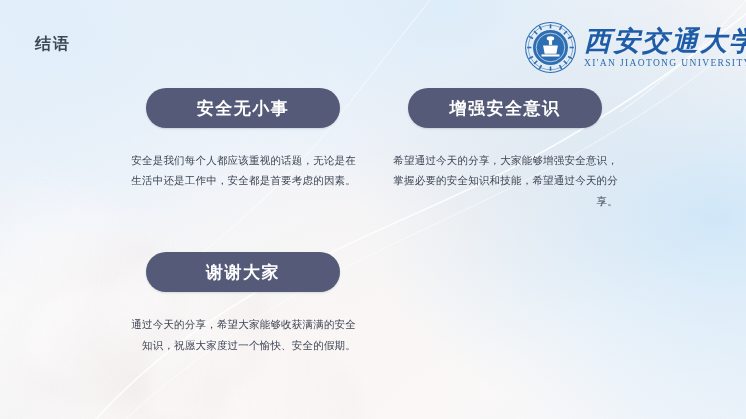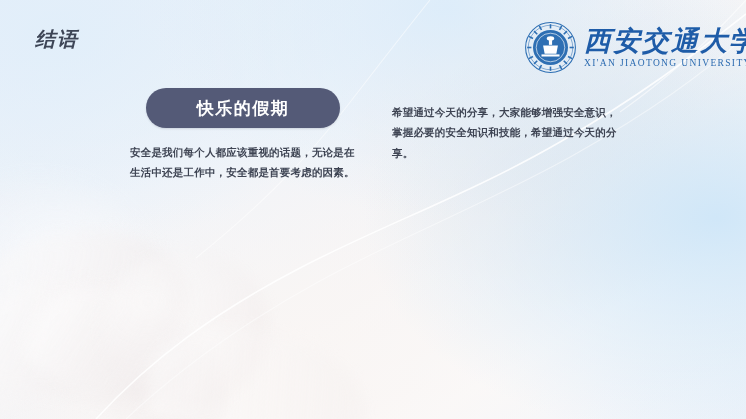--- a/index.html
+++ b/index.html
@@ -57,27 +57,26 @@
     position: absolute;
     inset: 0;
     width: 746px;
     height: 419px;
   }
 
   
   .slide-title {
     position: absolute;
     left: 35px;
-    top: 29px;
-    font-size: 20px;
+    top: 36px;
+    font-size: 16px;
     font-weight: bold;
     color: #3d4556;
     letter-spacing: 2px;
     line-height: 1;
-    font-style: italic;
   }
 
   .logo-block {
     position: absolute;
     left: 524px;
     top: 21px;
     display: flex;
     align-items: center;
     gap: 7px;
   }
@@ -138,28 +137,27 @@
     box-shadow: 0 1px 2px rgba(70,78,100,0.18);
   }
   .card-pill-label {
     color: #ffffff;
     font-size: 17px;
     font-weight: bold;
     letter-spacing: 1.5px;
     line-height: 1;
   }
   .card-body {
-    margin-top: 14px;
+    margin-top: 22px;
     font-size: 10.5px;
     color: #3e4453;
     line-height: 1.95;
-    text-align: left;
+    text-align: right;
     letter-spacing: 0.2px;
     padding: 0 2px;
-    font-weight: bold;
   }
 </style>
 </head>
 <body>
 
 <div id="slide">
 
   <div class="bg-art">
     <div class="petal p5"></div>
     <div class="petal p1"></div>
@@ -213,25 +211,34 @@
     <div class="logo-words">
       <div class="logo-cn">西安交通大学</div>
       <div class="logo-en">XI'AN JIAOTONG UNIVERSITY</div>
     </div>
   </div>
 
   <div class="cards">
 
     <div class="card">
       <div class="card-pill">
-        <span class="card-pill-label">快乐的假期</span>
+        <span class="card-pill-label">安全无小事</span>
       </div>
       <div class="card-body">安全是我们每个人都应该重视的话题，无论是在生活中还是工作中，安全都是首要考虑的因素。</div>
     </div>
 
     <div class="card">
+      <div class="card-pill">
+        <span class="card-pill-label">增强安全意识</span>
+      </div>
       <div class="card-body">希望通过今天的分享，大家能够增强安全意识，掌握必要的安全知识和技能，希望通过今天的分享。</div>
     </div>
 
 
+    <div class="card">
+      <div class="card-pill">
+        <span class="card-pill-label">谢谢大家</span>
+      </div>
+      <div class="card-body">通过今天的分享，希望大家能够收获满满的安全知识，祝愿大家度过一个愉快、安全的假期。</div>
+    </div>
 
   </div>
 </div>
 
 </body></html>

